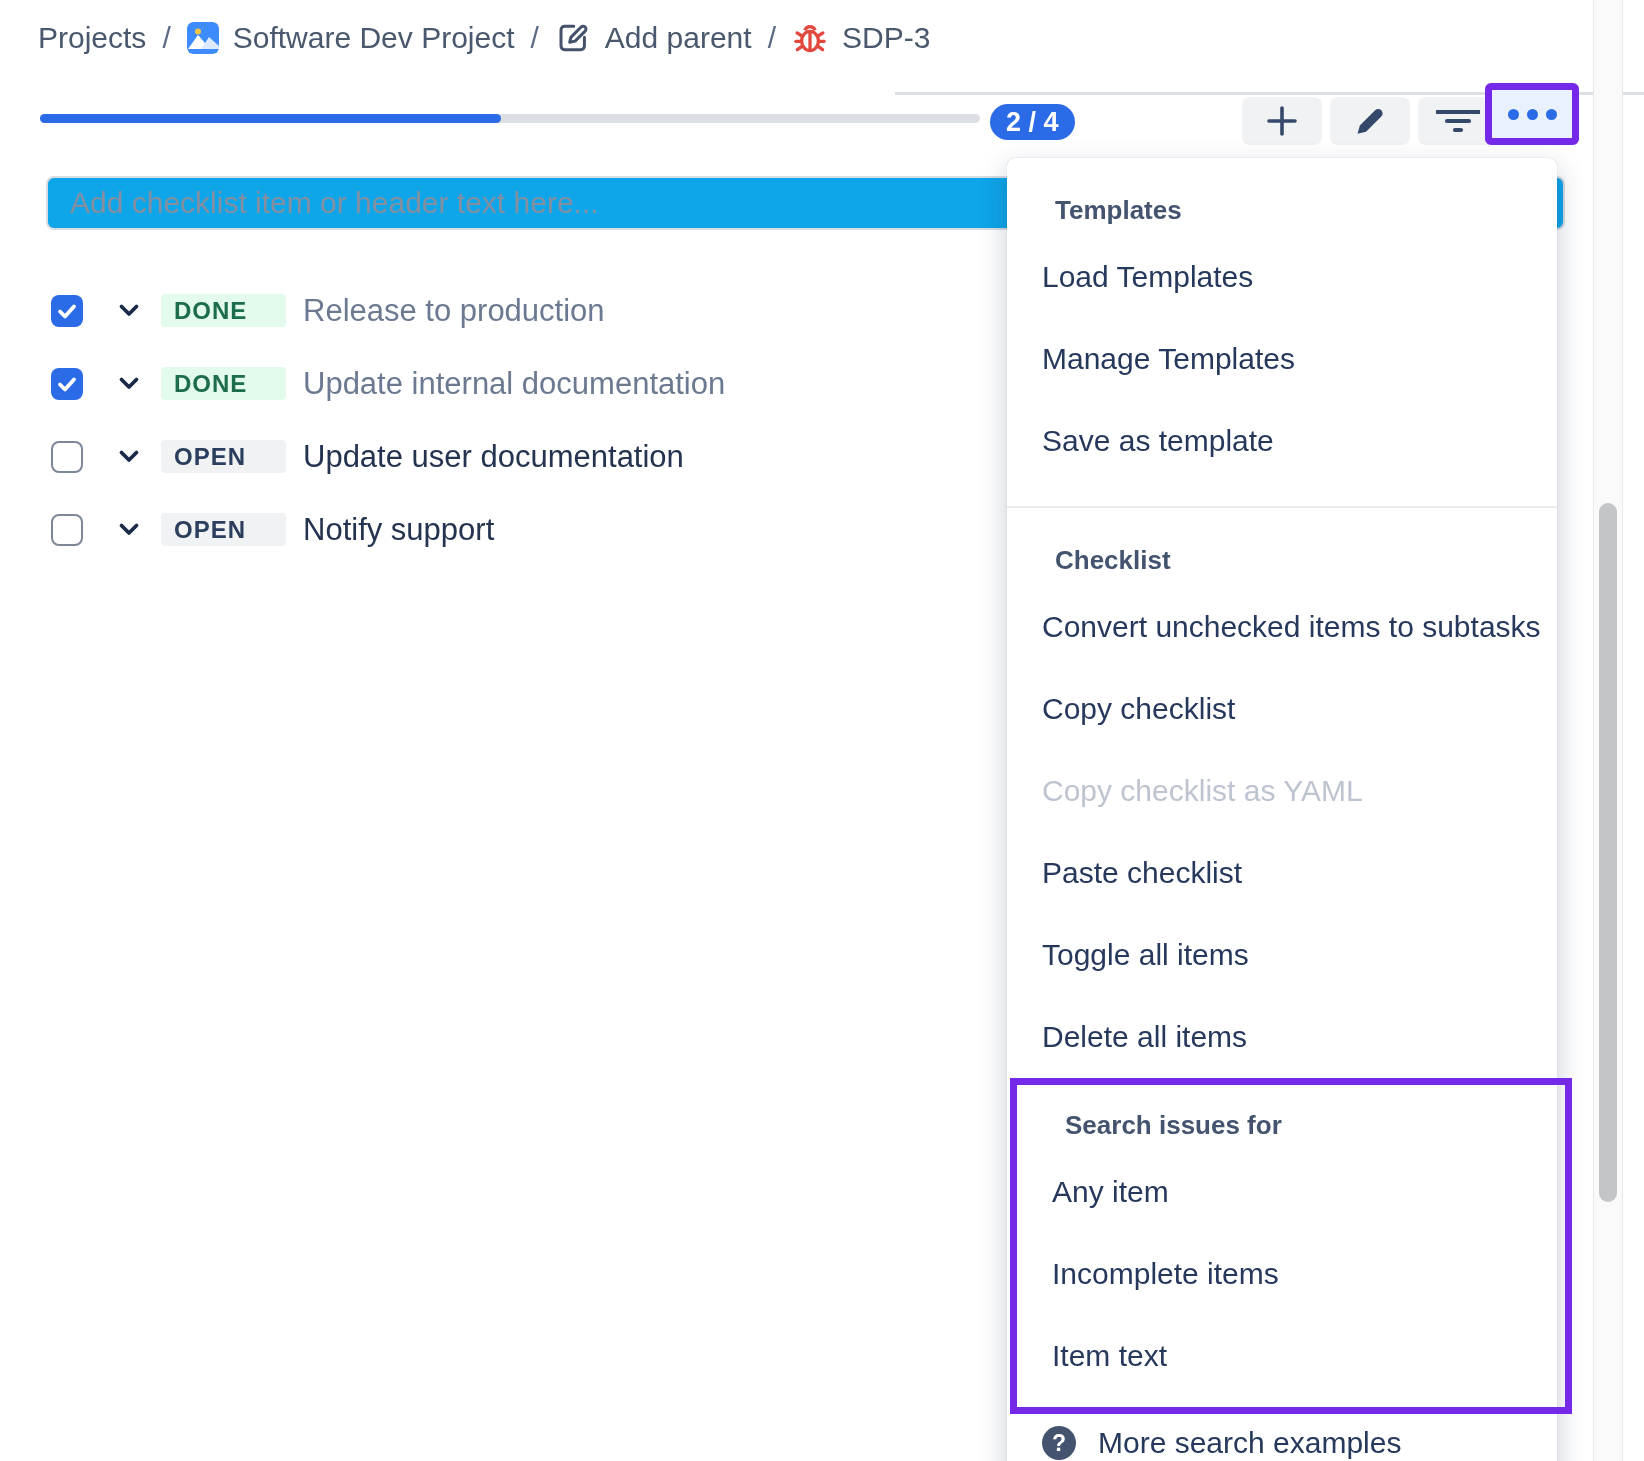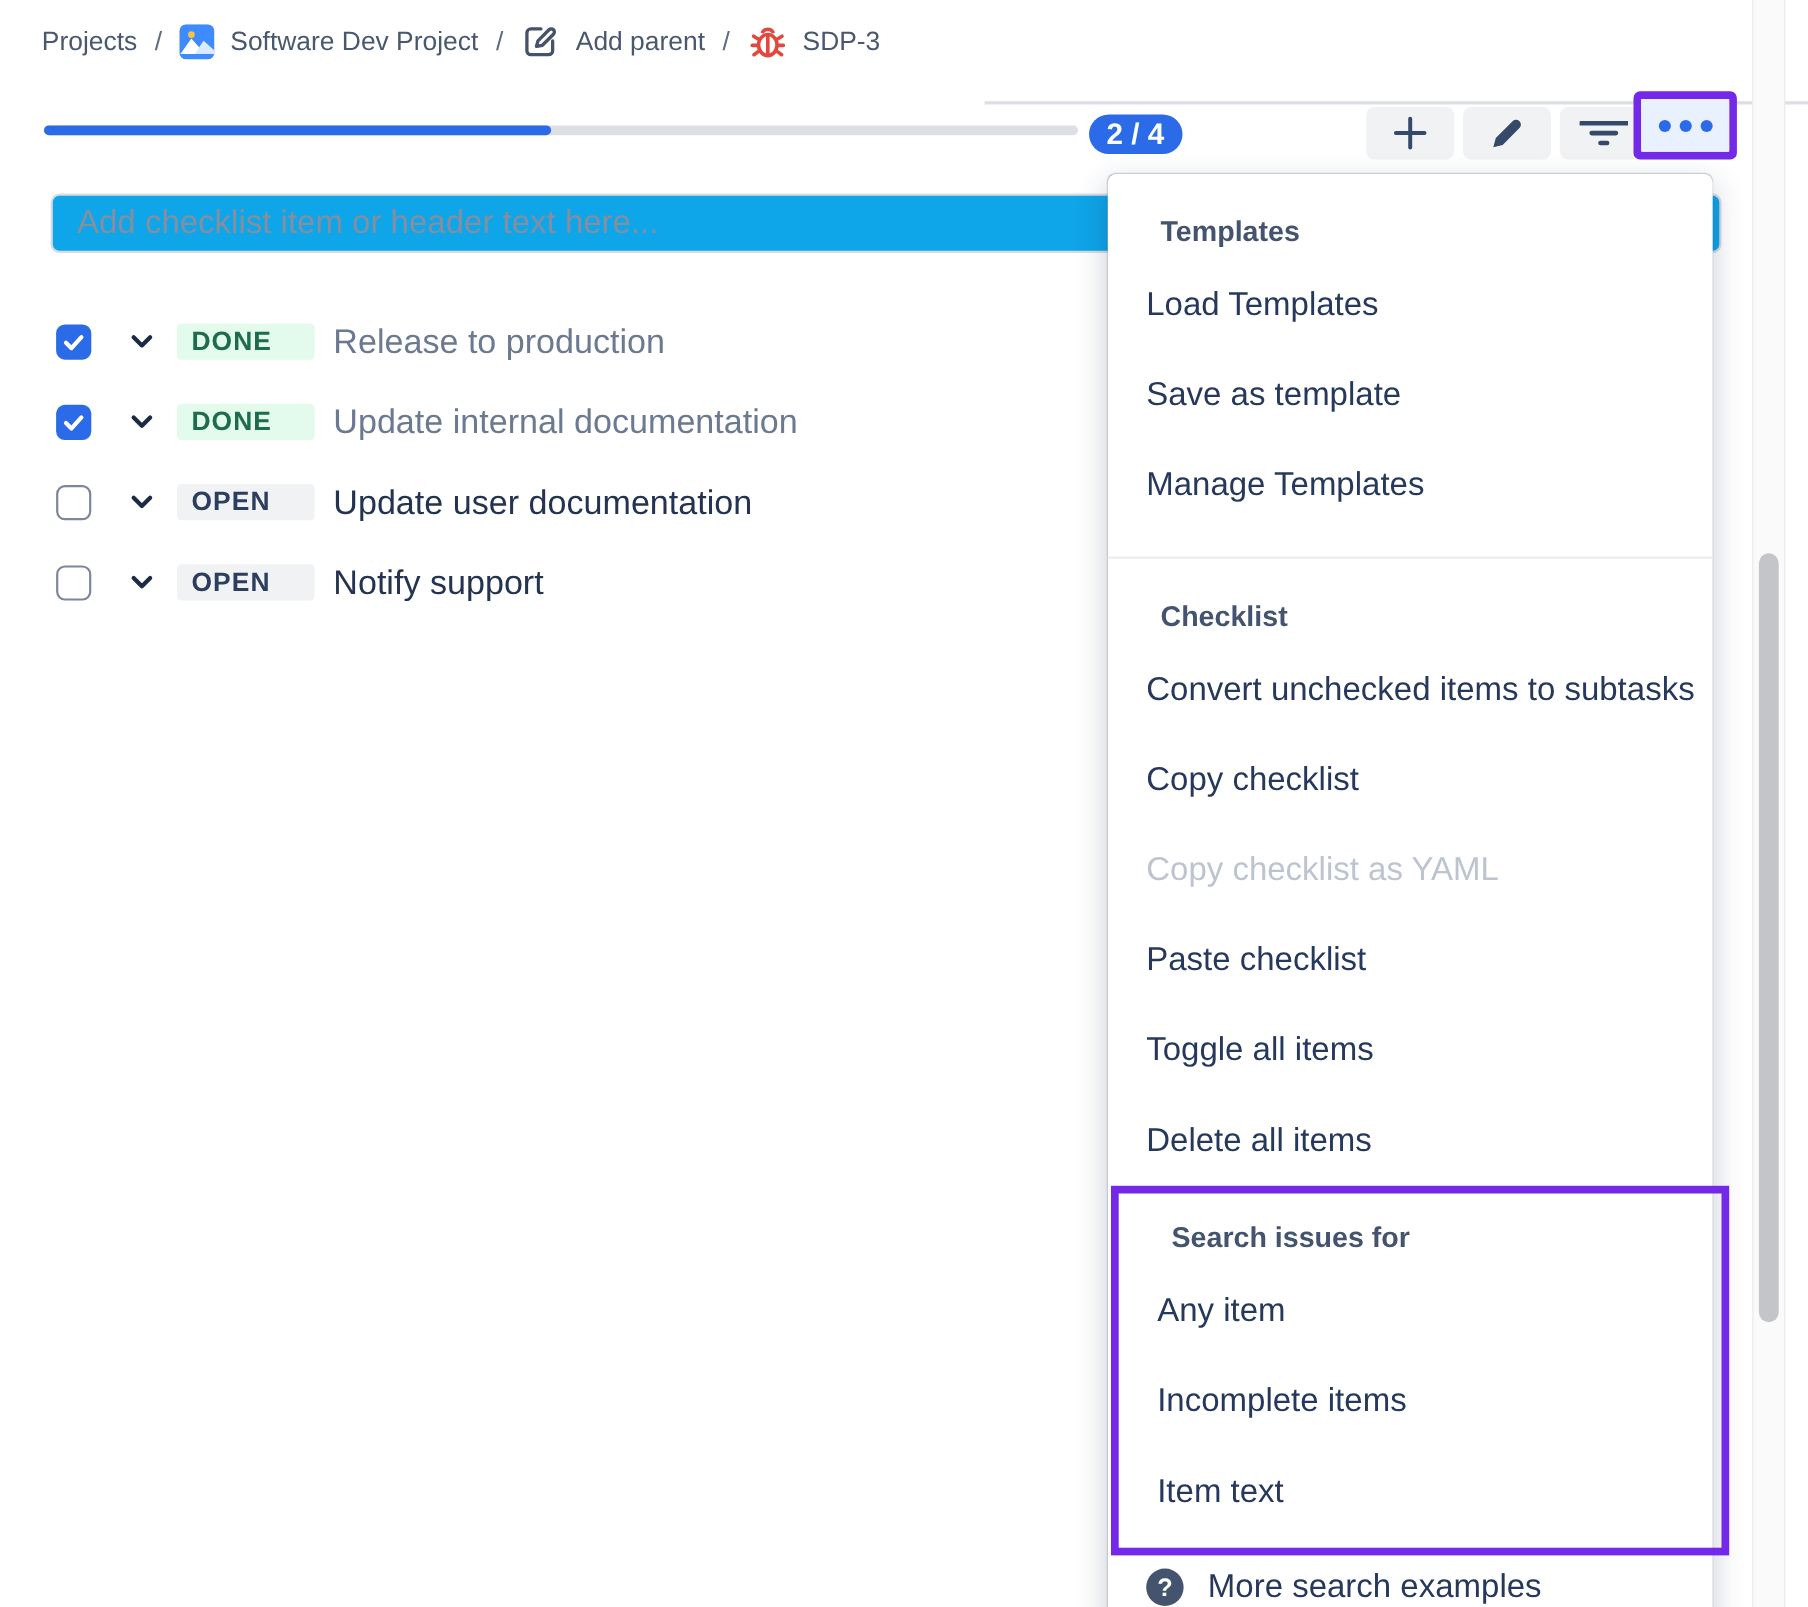--- a/index.html
+++ b/index.html
@@ -2,21 +2,21 @@
 <html><head>
 <meta charset="utf-8">
 <style>
   * { margin:0; padding:0; box-sizing:border-box; }
   html,body { background:#fff; }
   body { font-family:"Liberation Sans","DejaVu Sans",sans-serif; }
   .screen { position:relative; width:1644px; height:1461px; background:#fff; overflow:hidden; }
 
   
   .breadcrumb { position:absolute; left:38px; top:14px; height:48px; display:flex; align-items:center;
-                gap:16px; font-size:24px; color:#49586D; z-index:2;text-align:right; }
+                gap:16px; font-size:30px; color:#49586D; z-index:2;text-align:right; }
   .breadcrumb a { color:#49586D; text-decoration:none; cursor:pointer; }
   .breadcrumb .sep { color:#5A6B84; }
   .crumb { display:flex; align-items:center; gap:14px; }
   .avatar { width:32px; height:32px; border-radius:6px; overflow:hidden; display:block; }
 
   
   .hairline { position:absolute; left:895px; right:0; top:92px; height:3px; background:#DCDFE4; z-index:0; }
 
   
   .progress-track { position:absolute; left:40px; top:114px; width:940px; height:9px; border-radius:5px;
@@ -213,22 +213,22 @@
       <span class="badge open">OPEN</span>
       <span class="cl-label">Notify support</span>
     </div>
   </div>
 
   <div class="menu">
 
     <div class="menu-section">
       <div class="menu-header">Templates</div>
       <div class="menu-item">Load Templates</div>
+      <div class="menu-item">Manage Templates</div>
       <div class="menu-item">Save as template</div>
-      <div class="menu-item">Manage Templates</div>
     </div>
 
     <div class="menu-divider"></div>
 
     <div class="menu-section">
       <div class="menu-header">Checklist</div>
       <div class="menu-item">Convert unchecked items to subtasks</div>
       <div class="menu-item">Copy checklist</div>
       <div class="menu-item disabled">Copy checklist as YAML</div>
       <div class="menu-item">Paste checklist</div>

